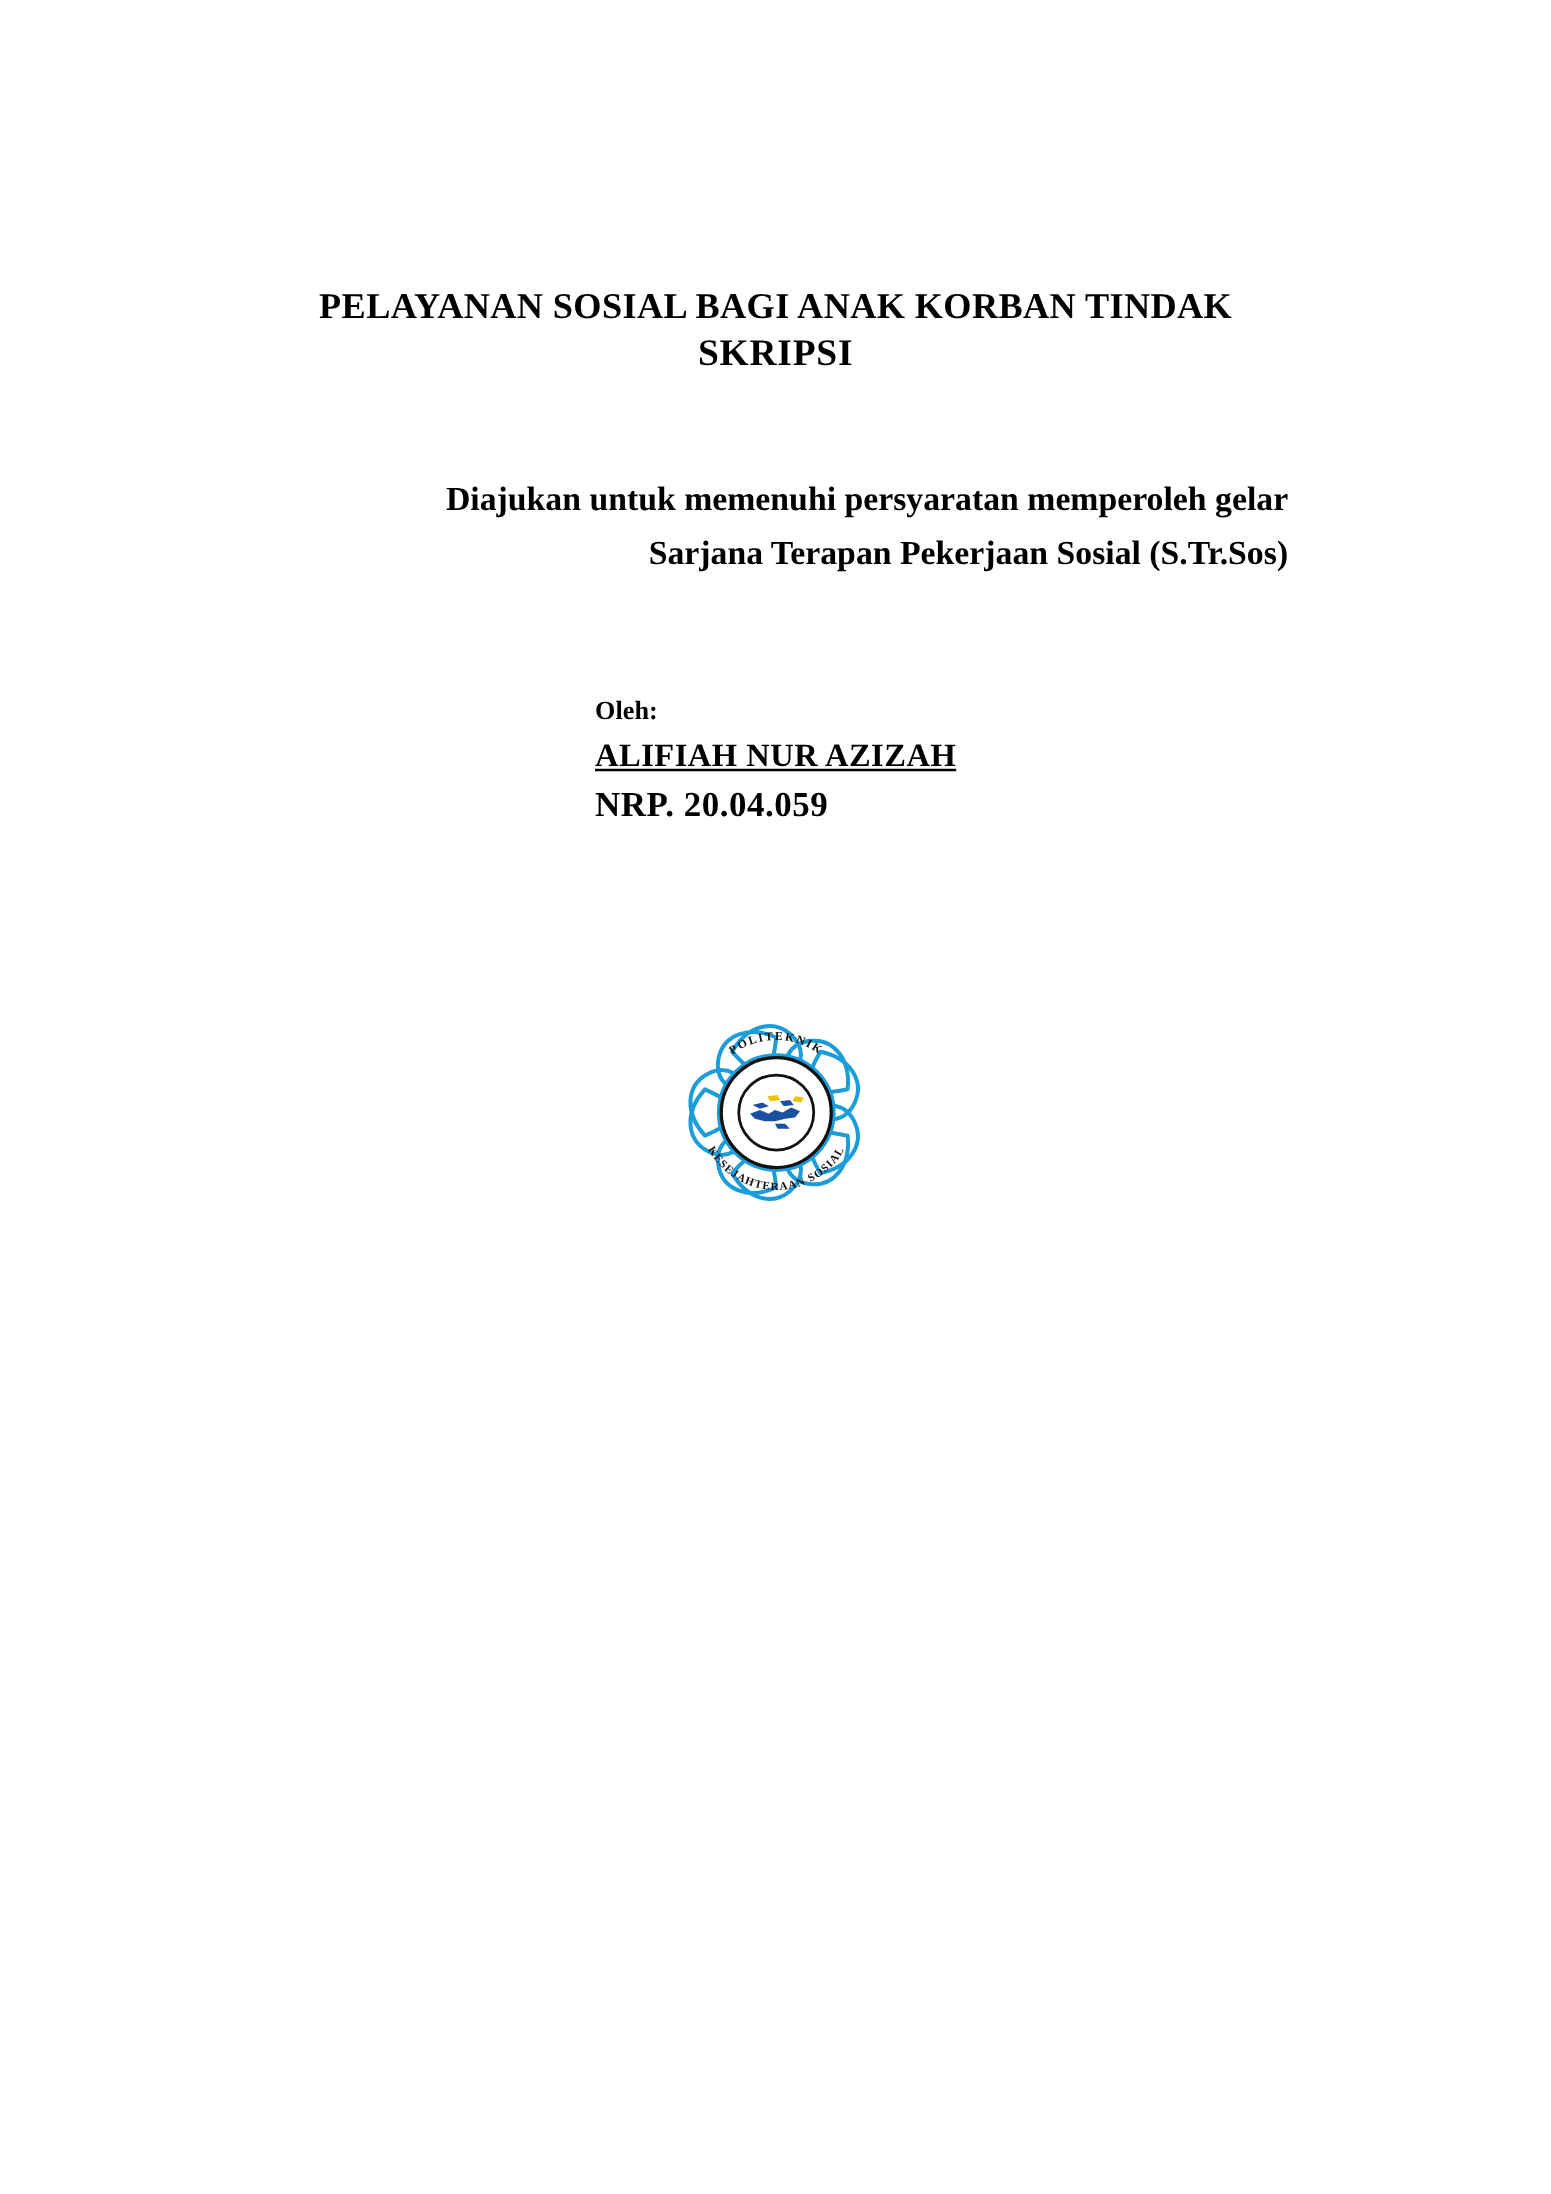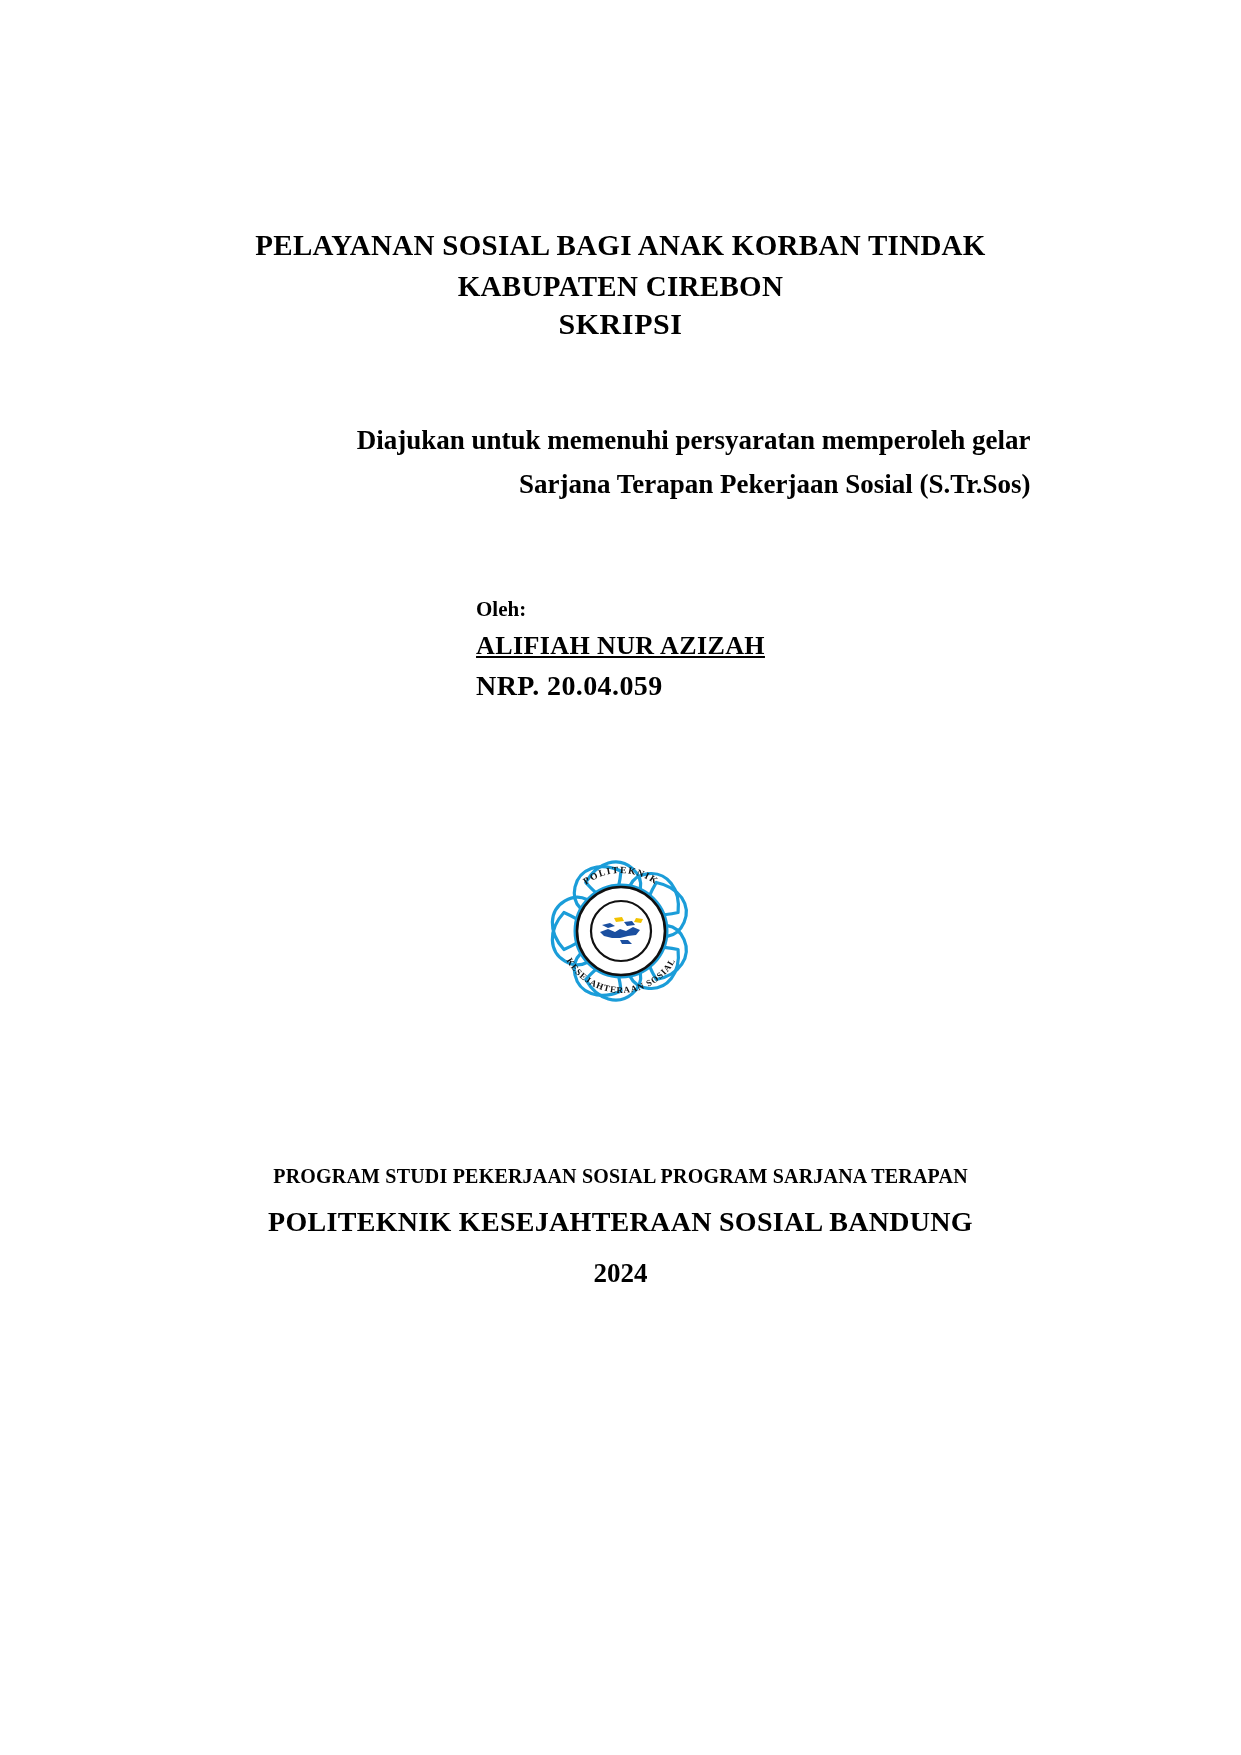--- a/index.html
+++ b/index.html
@@ -108,21 +108,20 @@
     margin-top: 20px;
   }
 </style>
 </head>
 <body>
 
 <div class="page">
 
   <div class="title-block">
     <span class="title-line">PELAYANAN SOSIAL BAGI ANAK KORBAN TINDAK</span>
-    <span class="title-line">KABUPATEN CIREBON</span>
   </div>
 
   <div class="skripsi">SKRIPSI</div>
 
   <div class="purpose-block">
     <span class="purpose-line">Diajukan untuk memenuhi persyaratan memperoleh gelar</span>
     <span class="purpose-line">Sarjana Terapan Pekerjaan Sosial (S.Tr.Sos)</span>
   </div>
 
   <div class="author-block">
@@ -190,19 +189,14 @@
         <path d="M 84 106 L 92 103 L 99 106 L 104 103 L 110 105 L 117 101 L 124 104 L 120 109 L 112 110 L 104 112 L 96 112 L 88 110 Z" fill="#1b4fa0"></path>
         <path d="M 86 99 L 94 97 L 99 100 L 92 102 Z" fill="#1b4fa0"></path>
         <path d="M 108 96 L 116 95 L 119 99 L 111 100 Z" fill="#1b4fa0"></path>
         <path d="M 104 114 L 112 114 L 116 118 L 106 118 Z" fill="#1b4fa0"></path>
         <path d="M 98 92 L 106 91 L 108 95 L 100 96 Z" fill="#f2c200"></path>
         <path d="M 120 92 L 127 93 L 125 97 L 118 96 Z" fill="#f2c200"></path>
       </g>
     </svg>
   </div>
 
-  <div class="footer-block">
-    <div class="prog-studi">PROGRAM STUDI PEKERJAAN SOSIAL PROGRAM SARJANA TERAPAN</div>
-    <div class="institution">POLITEKNIK KESEJAHTERAAN SOSIAL BANDUNG</div>
-    <div class="year">2024</div>
-  </div>
 
 </div>
 
 </body></html>

